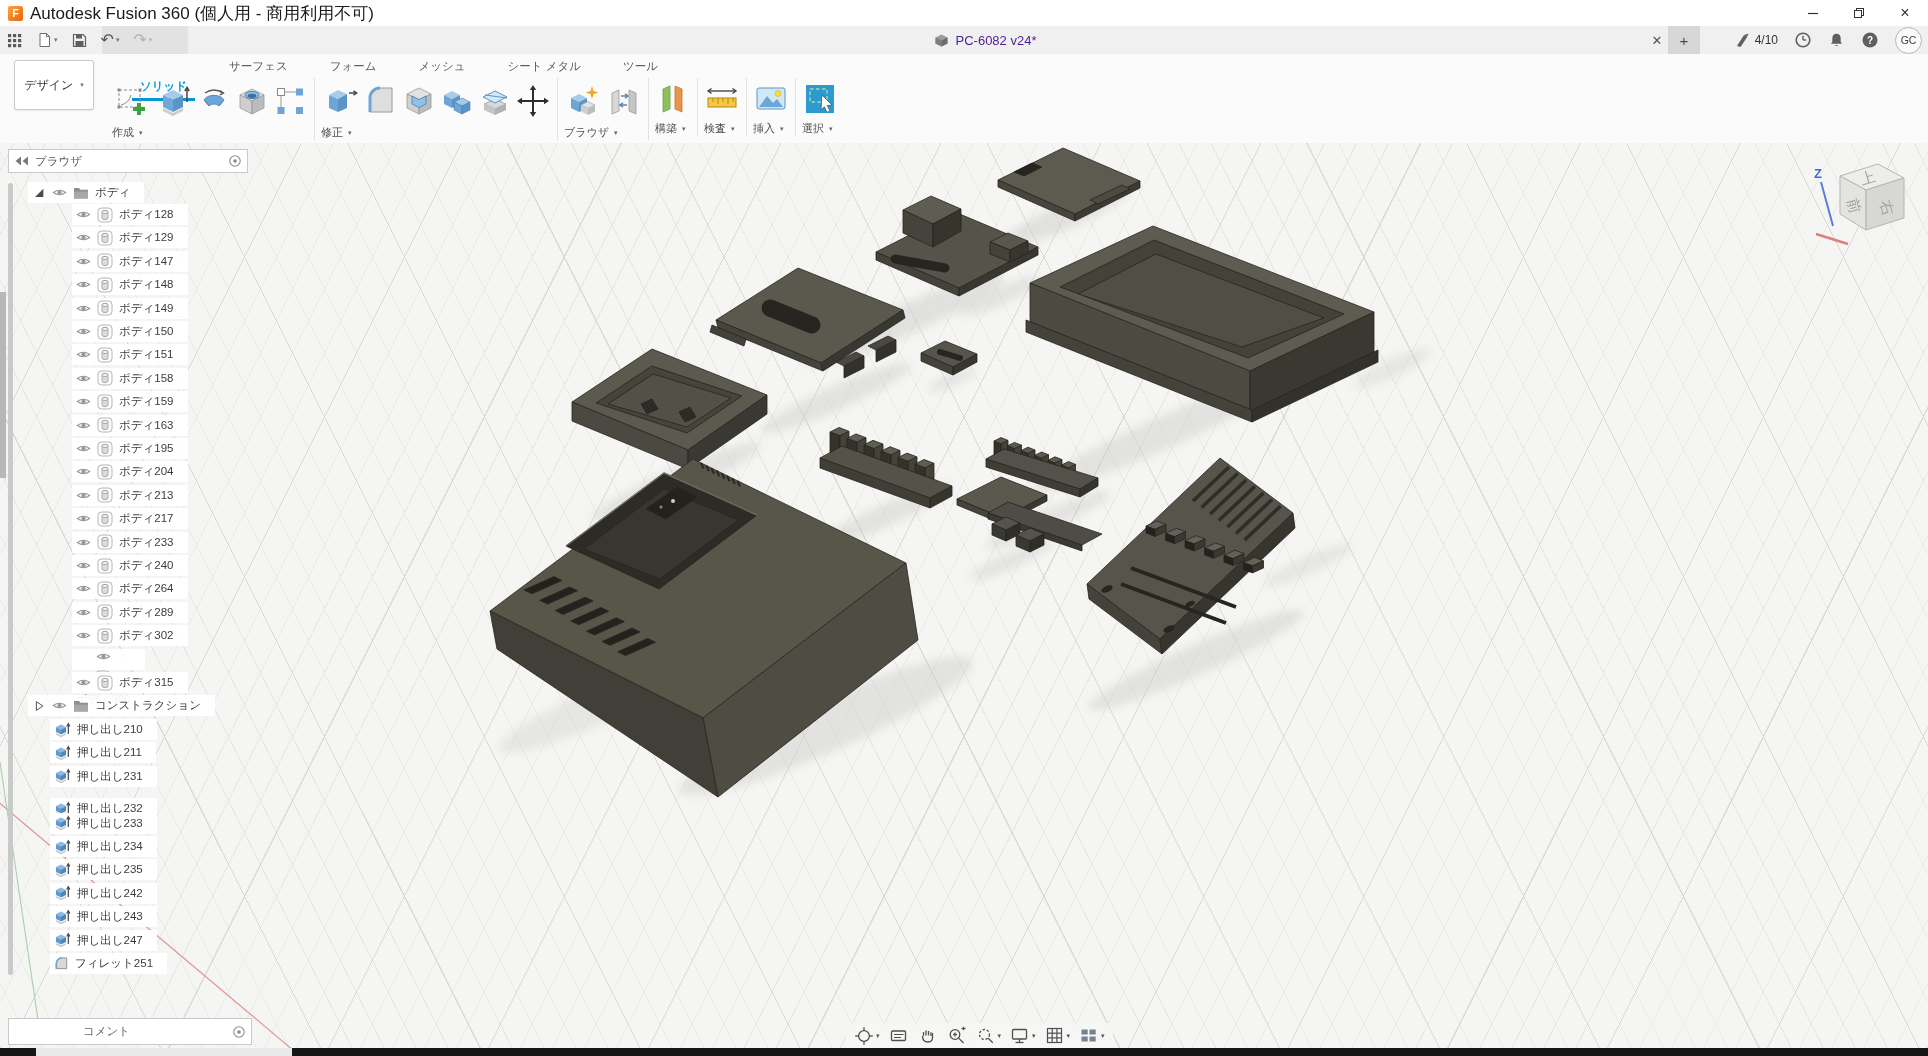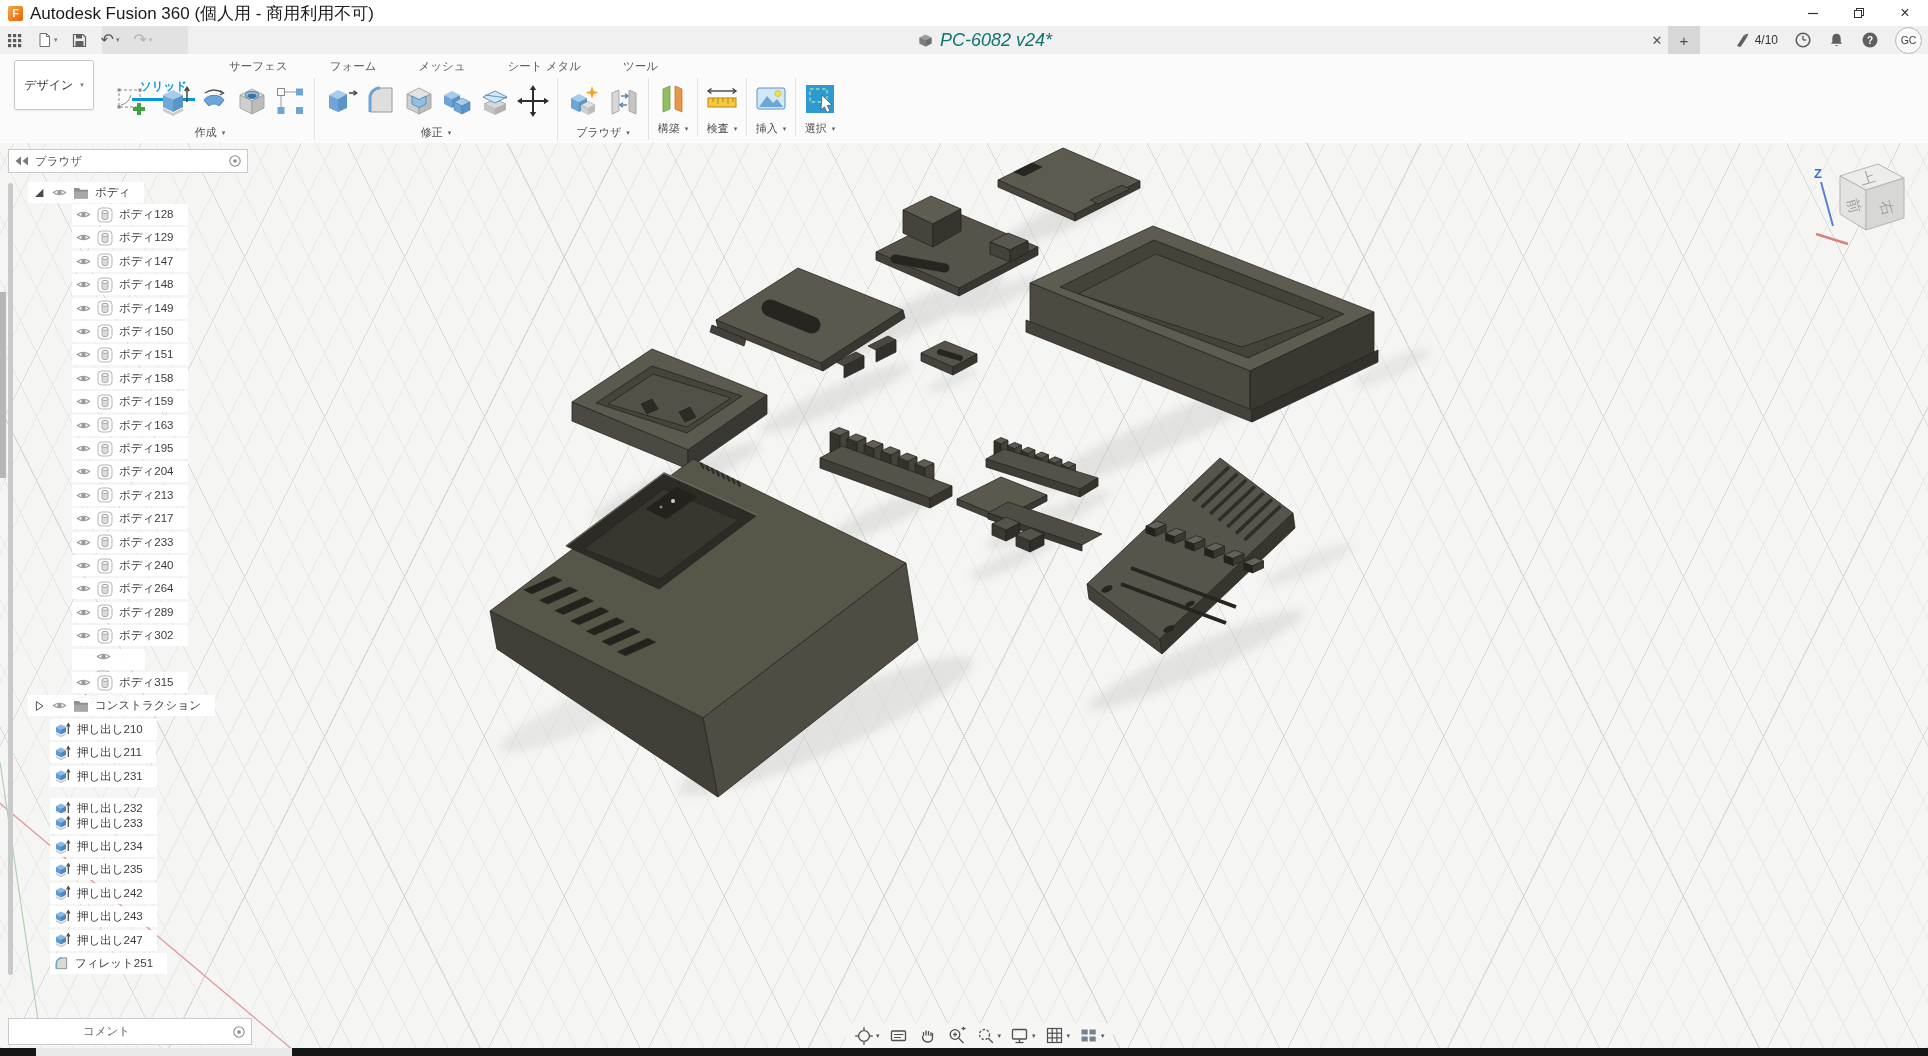--- a/index.html
+++ b/index.html
@@ -21,37 +21,37 @@
   
   .qat{position:absolute;left:0;top:26px;right:0;height:28px;background:#f0f0f0;display:flex;align-items:center;}
   .qat-left{display:flex;align-items:center;height:100%;}
   .qat-btn{display:flex;align-items:center;justify-content:center;height:100%;padding:0 7px;color:#555;}
   .qat-hl{position:absolute;left:102px;top:0;width:86px;height:28px;background:#e2e2e2;}
   .qat-btn,.qat-hl+*{position:relative;}
   .caret-s{font-size:7px;color:#777;margin-left:2px;}
   .undo-glyph{font-size:16px;line-height:1;color:#555;}
   .redo-glyph{font-size:16px;line-height:1;color:#b3b3b3;}
   .doc-tab{position:absolute;left:860px;top:0;width:250px;height:28px;display:flex;align-items:center;justify-content:center;gap:7px;}
-  .doc-tab-label{font-size:18px;color:#0f766e;font-style:italic;}
+  .doc-tab-label{font-size:13px;color:#4c1d95;}
   .tab-close{position:absolute;left:1644px;top:0;height:28px;width:26px;display:flex;align-items:center;justify-content:center;color:#555;font-size:13px;}
   .tab-new{position:absolute;left:1668px;top:0;height:28px;width:32px;background:#d7d7d7;display:flex;align-items:center;justify-content:center;color:#4a4a4a;font-size:15px;}
   .qat-right{position:absolute;right:6px;top:0;height:28px;display:flex;align-items:center;gap:16px;}
   .ext-badge{display:flex;align-items:center;gap:4px;font-size:12px;color:#333;}
   .avatar{width:25px;height:25px;border-radius:50%;background:#fafafa;border:1px solid #b5b5b5;
     display:flex;align-items:center;justify-content:center;font-size:10.5px;color:#444;}
   
   .ribbon{position:absolute;left:0;top:54px;right:0;height:89px;background:#fbfbfb;border-bottom:1px solid #d8d8d8;}
   .workspace-btn{position:absolute;left:14px;top:6px;width:78px;height:48px;background:#fff;border:1px solid #c9c9c9;border-radius:3px;
     box-shadow:0 1px 2px rgba(0,0,0,.08);display:flex;align-items:center;justify-content:center;gap:5px;font-size:12px;color:#333;}
   .rtabs{position:absolute;left:136px;top:1px;display:flex;gap:34px;height:22px;align-items:center;}
   .rtab{font-size:11.5px;color:#5a5a5a;padding:2px 4px;position:relative;white-space:nowrap;}
   .rtab.active{color:#0696d7;font-weight:bold;margin-top:40px;}
   .rtab.active::after{content:"";position:absolute;left:-4px;right:-4px;bottom:-5px;height:3px;background:#0696d7;}
   .rgroups{position:absolute;left:106px;top:24px;display:flex;align-items:flex-start;height:64px;}
-  .rgroup{display:flex;flex-direction:column;align-items:center;padding:0 6px;border-right:1px solid #e2e2e2;}
+  .rgroup{display:flex;flex-direction:column;padding:0 6px;border-right:1px solid #e2e2e2;}
   .rgroup:last-child{border-right:none;}
   .ricons{display:flex;align-items:center;gap:2px;height:46px;}
   .ricon{width:36px;height:42px;display:flex;align-items:center;justify-content:center;}
   .ricon.big{width:40px;}
   .rlabel{font-size:11px;color:#4e4e4e;margin-top:1px;display:flex;align-items:center;gap:3px;}
   .rlabel .caret-s{font-size:7px;color:#666;}
   
   .canvas{position:absolute;left:0;top:143px;right:0;height:905px;background-color:#f5f5f4;
     background-image:
       repeating-linear-gradient(63.43deg,#d9d9d8 0 1px,transparent 1px 143px),

